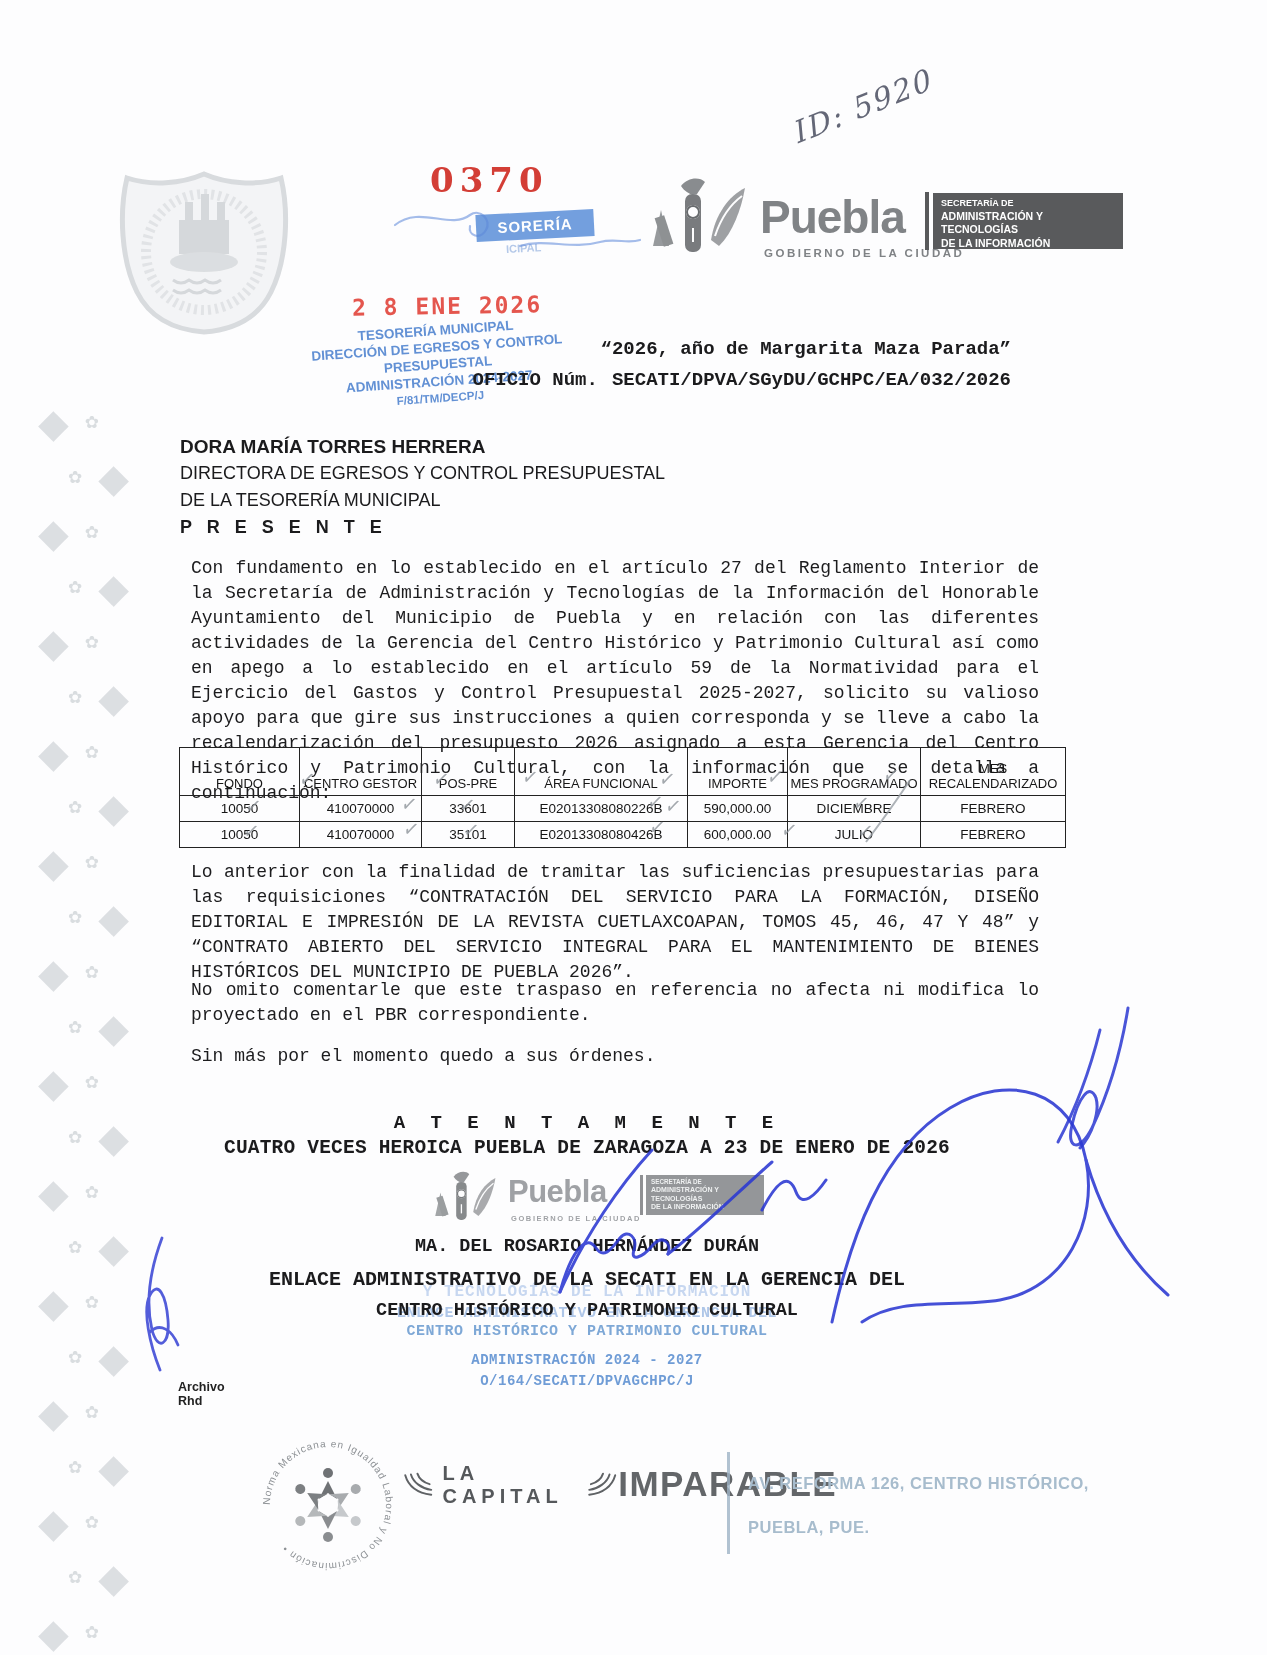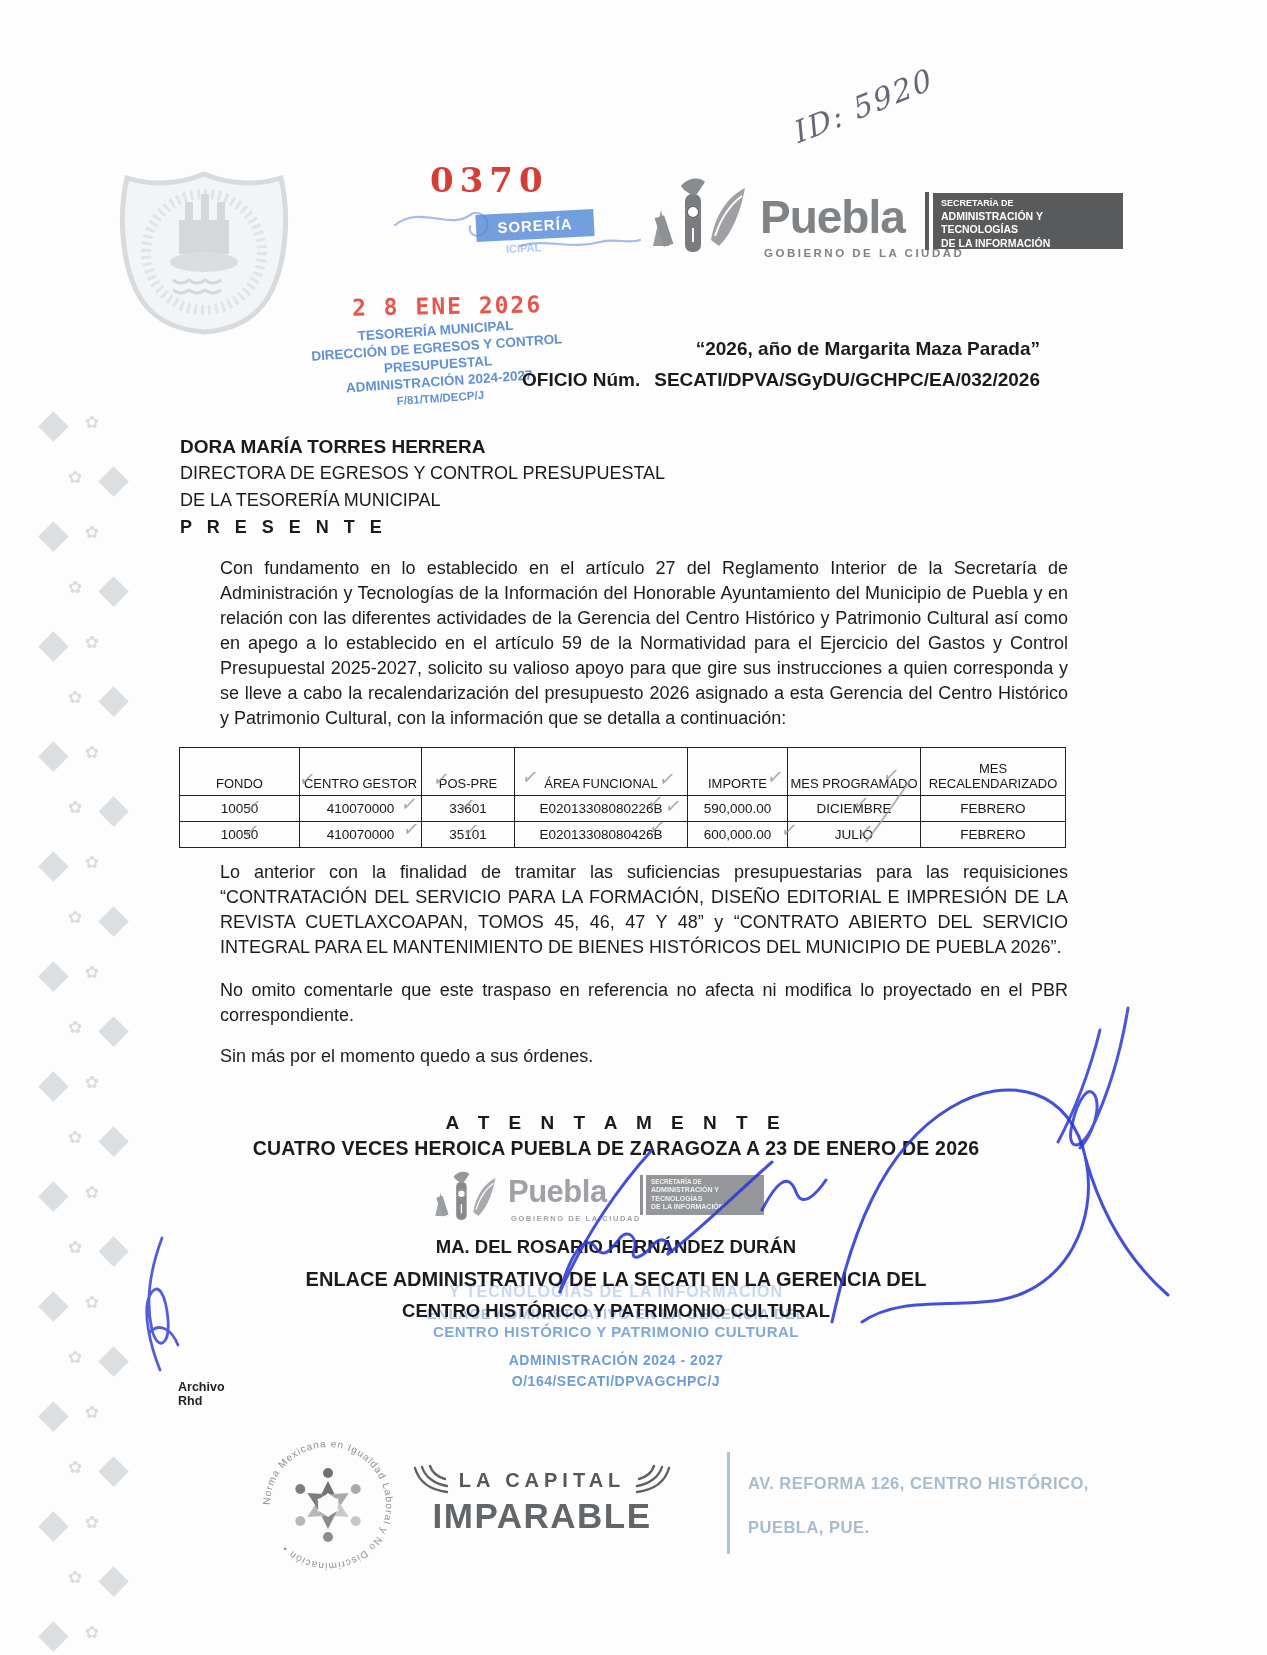--- a/index.html
+++ b/index.html
@@ -1,20 +1,20 @@
 <!DOCTYPE html>
 <html><head>
 <meta charset="utf-8">
 <style>
   html,body{margin:0;padding:0;background:#e8e8ea;}
   .page{position:relative;width:1267px;height:1655px;margin:0 auto;background:#fdfdfe;
         font-family:"Liberation Sans",sans-serif;color:#1b1b1d;overflow:hidden;}
   .abs{position:absolute;}
   .b{font-weight:bold;}
-  .content{left:192px;width:848px;}
+  .content{left:163px;width:848px;font-family:Liberation Mono, monospace;}
   .body-text{font-size:18px;line-height:25px;text-align:justify;color:#1c1c1e;margin-left:28px;}
   .center{text-align:center;}
   .right{text-align:right;}
 
   
   .talavera{left:30px;top:395px;width:135px;height:1260px;overflow:hidden;opacity:.8;}
   .trow{height:55px;display:flex;align-items:center;gap:16px;padding-left:8px;}
   .trow.alt{padding-left:38px;}
   .dia{font-size:40px;line-height:1;color:#d5d8dc;}
   .sprig{font-size:17px;line-height:1;color:#d1d6d9;}
@@ -79,21 +79,21 @@
   .sig-t2{top:1300px;font-size:18.5px;z-index:2;}
   .bstamp1{top:1252px;font-size:16px;color:rgba(77,130,207,.5);z-index:1;letter-spacing:1px;}
   .bstamp2{top:1283px;font-size:16px;color:rgba(77,130,207,.3);z-index:1;letter-spacing:1px;}
   .bstamp3{top:1305px;font-size:15px;color:rgba(77,130,207,.45);z-index:1;letter-spacing:.5px;}
   .bstamp4{top:1323px;font-size:15px;color:#5f93cd;opacity:.8;z-index:1;letter-spacing:.5px;}
   .adminline{top:1352px;font-size:14px;color:#6f9cd6;letter-spacing:.5px;}
   .refline{top:1373px;font-size:14px;color:#6f9cd6;letter-spacing:.5px;}
   .archivo{left:178px;font-size:12.5px;font-weight:bold;color:#222;}
 
   
-  .capital{left:402px;top:1462px;width:280px;display:flex;flex-direction:column;align-items:center;}
+  .capital{left:402px;top:1462px;width:280px;display:flex;flex-direction:row;align-items:center;}
   .cap-row{display:flex;align-items:center;gap:8px;}
   .cap1{font-size:20px;font-weight:bold;letter-spacing:5px;color:#55585b;}
   .cap2{font-size:35px;font-weight:bold;letter-spacing:1.5px;color:#636669;margin-top:-2px;}
   .divider{left:727px;top:1452px;width:2.5px;height:102px;background:#9db3c6;opacity:.8;}
   .addr1{left:748px;top:1474px;font-size:16.5px;font-weight:bold;color:#a7bccd;letter-spacing:.5px;}
   .addr2{left:748px;top:1518px;font-size:16.5px;font-weight:bold;color:#a7bccd;letter-spacing:.5px;}
 
   svg.overlay{position:absolute;left:0;top:0;z-index:3;pointer-events:none;}
 </style>
 </head>

